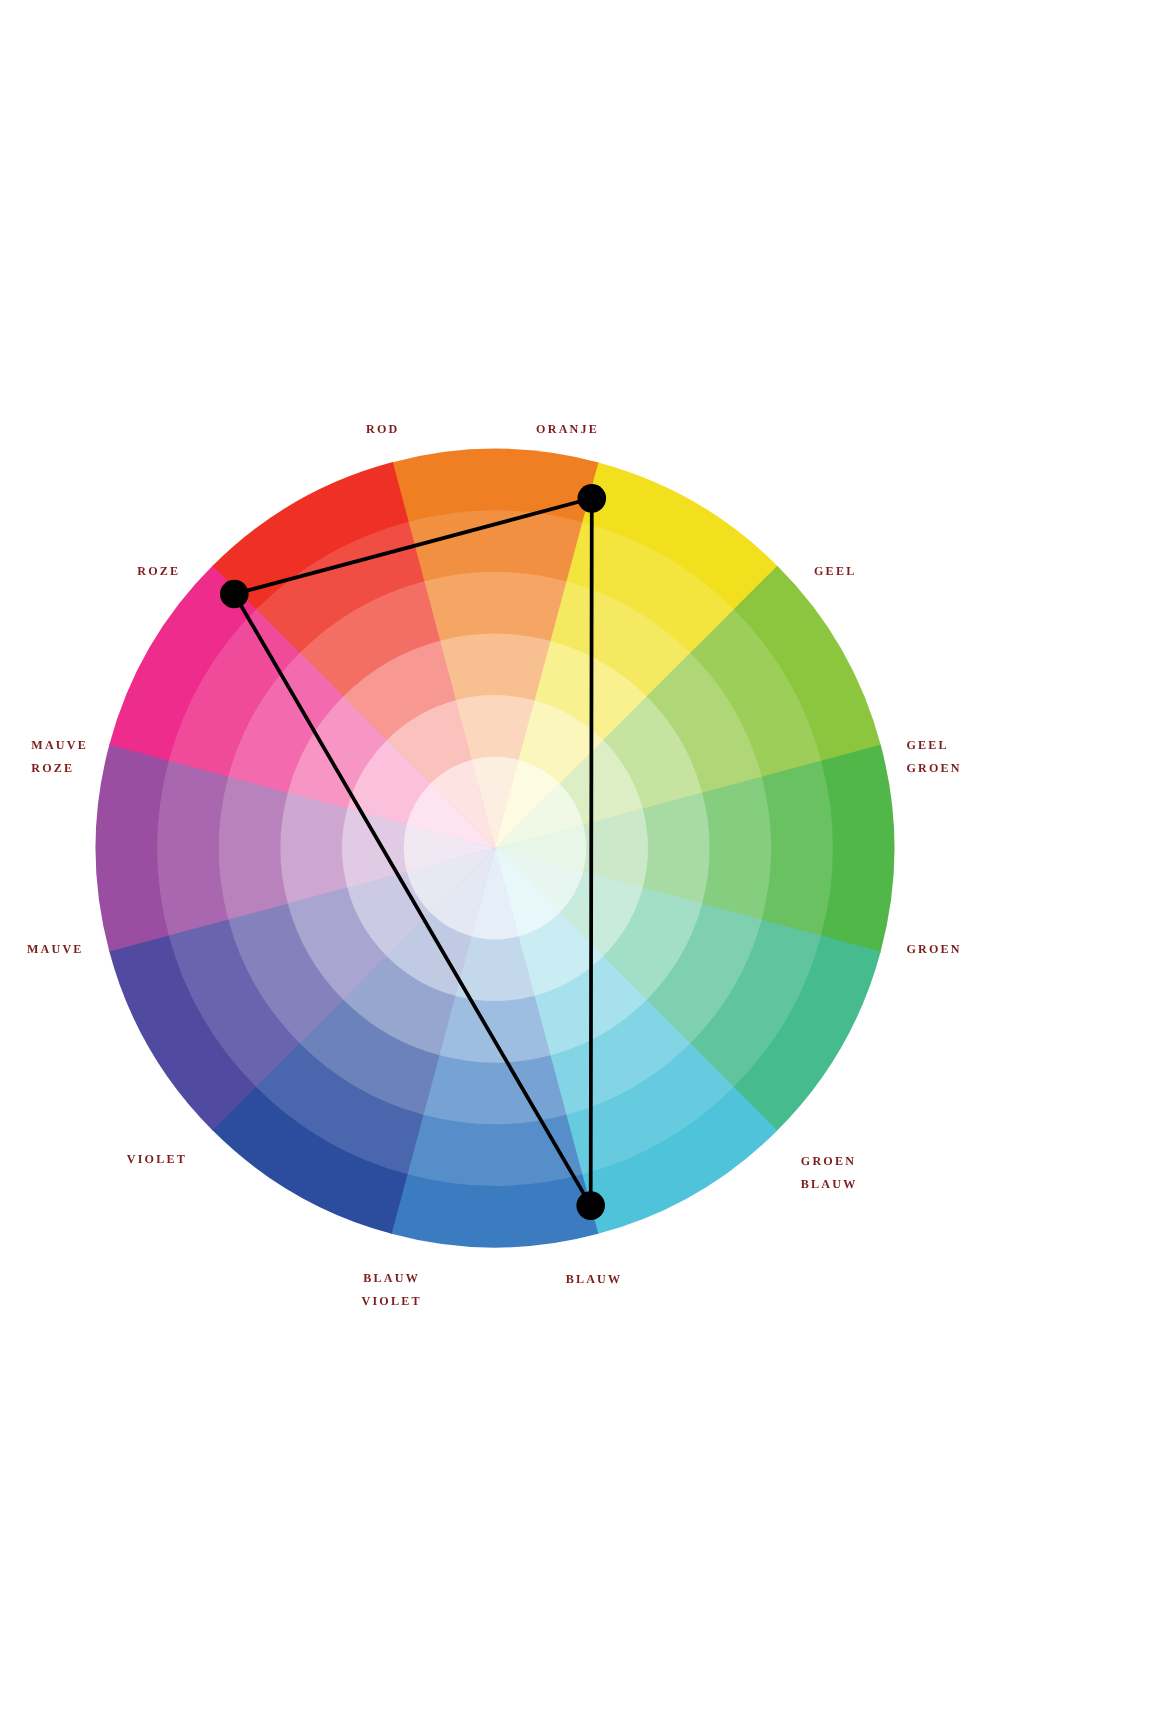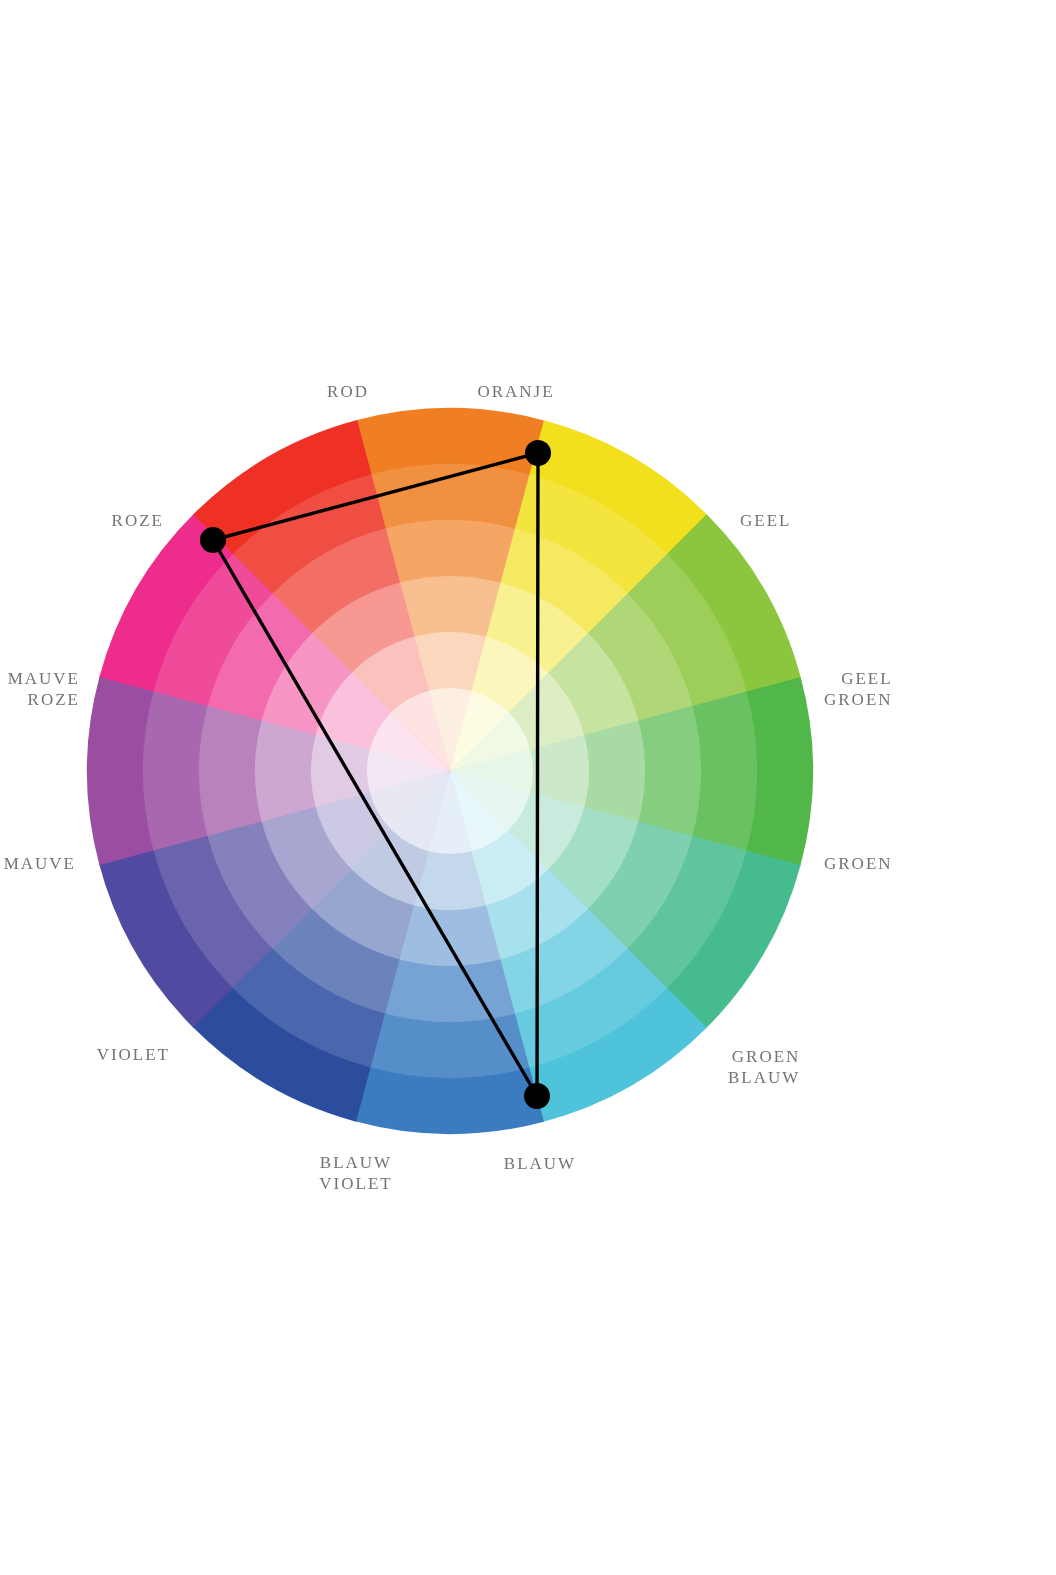--- a/index.html
+++ b/index.html
@@ -23,32 +23,32 @@
   svg.wheel {
     position: absolute;
     left: 0;
     top: 0;
     width: 1056px;
     height: 1575px;
     display: block;
   }
   .label {
     position: absolute;
-    color: #737373;
+    color: #7f1d1d;
     font-family: "Liberation Serif", "DejaVu Serif", serif;
-    font-size: 17px;
+    font-size: 11px;
     letter-spacing: 2.0px;
     line-height: 21px;
     white-space: pre-line;
     text-transform: uppercase;
-    font-weight: 400;
+    font-weight: 700;
   }
   .label.c  { transform: translate(-50%, 0); text-align: center; }
-  .label.r  { transform: translate(-100%, 0); text-align: right; }
-  .label.l  { transform: translate(0, 0); text-align: right; }
+  .label.r  { transform: translate(-100%, 0); text-align: left; }
+  .label.l  { transform: translate(0, 0); text-align: left; }
 </style>
 </head>
 <body>
 
 <div id="stage">
   <svg class="wheel" id="wheel-svg" viewBox="0 0 1056 1575" xmlns="http://www.w3.org/2000/svg">
     <g id="rings-group">
         <path d="M 450 771 L 356.04868662778495 420.3689250570682 A 363 363 0 0 1 545.0523879386496 420.66581162101744 Z" fill="rgb(240,126,34)"></path>
         <path d="M 450 771 L 543.951313372215 420.3689250570682 A 363 363 0 0 1 707.4848768347354 515.1278870189228 Z" fill="rgb(242,224,31)"></path>
         <path d="M 450 771 L 706.6797615707168 514.3202384292833 A 363 363 0 0 1 800.9245009197268 678.1506884557529 Z" fill="rgb(140,198,62)"></path>

